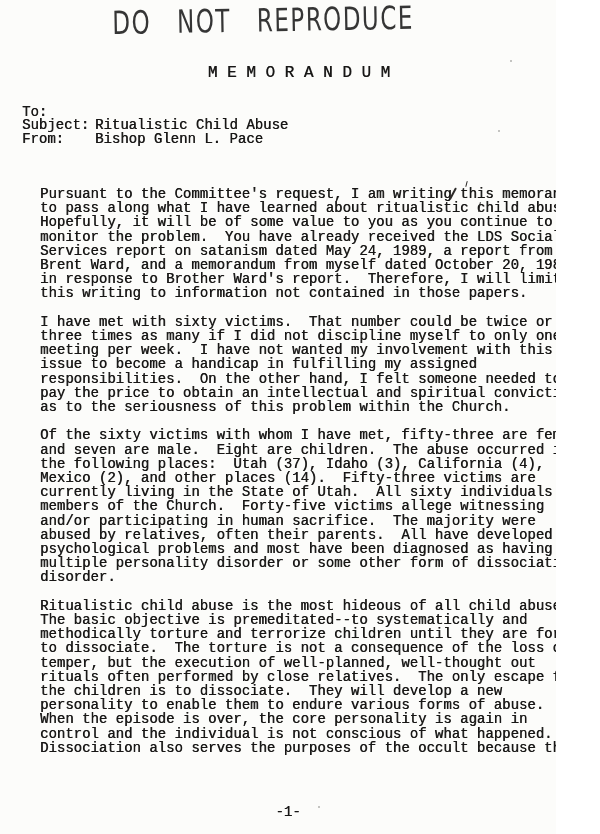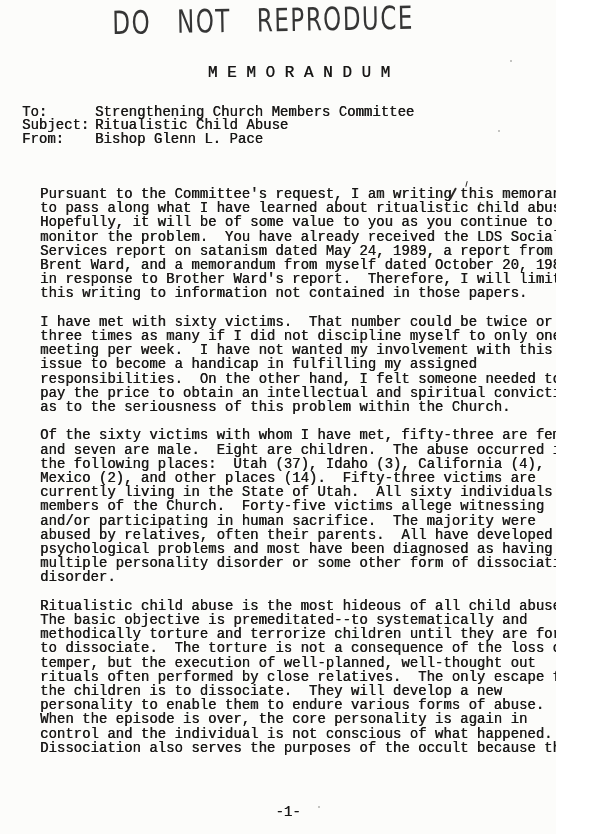--- a/index.html
+++ b/index.html
@@ -92,21 +92,20 @@
 
 <div class="page">
 
   <div class="stamp">DO NOT REPRODUCE</div>
 
   <div class="memo-title typed">M E M O R A N D U M</div>
 
   <div class="hdr typed">
     <div class="hdr-row">
       <span class="hdr-label">To:</span>
-      <span class="hdr-value">Strengthening Church Members Committee</span>
     </div>
     <div class="hdr-row">
       <span class="hdr-label">Subject:</span>
       <span class="hdr-value">Ritualistic Child Abuse</span>
     </div>
     <div class="hdr-row">
       <span class="hdr-label">From:</span>
       <span class="hdr-value">Bishop Glenn L. Pace</span>
     </div>
   </div>

